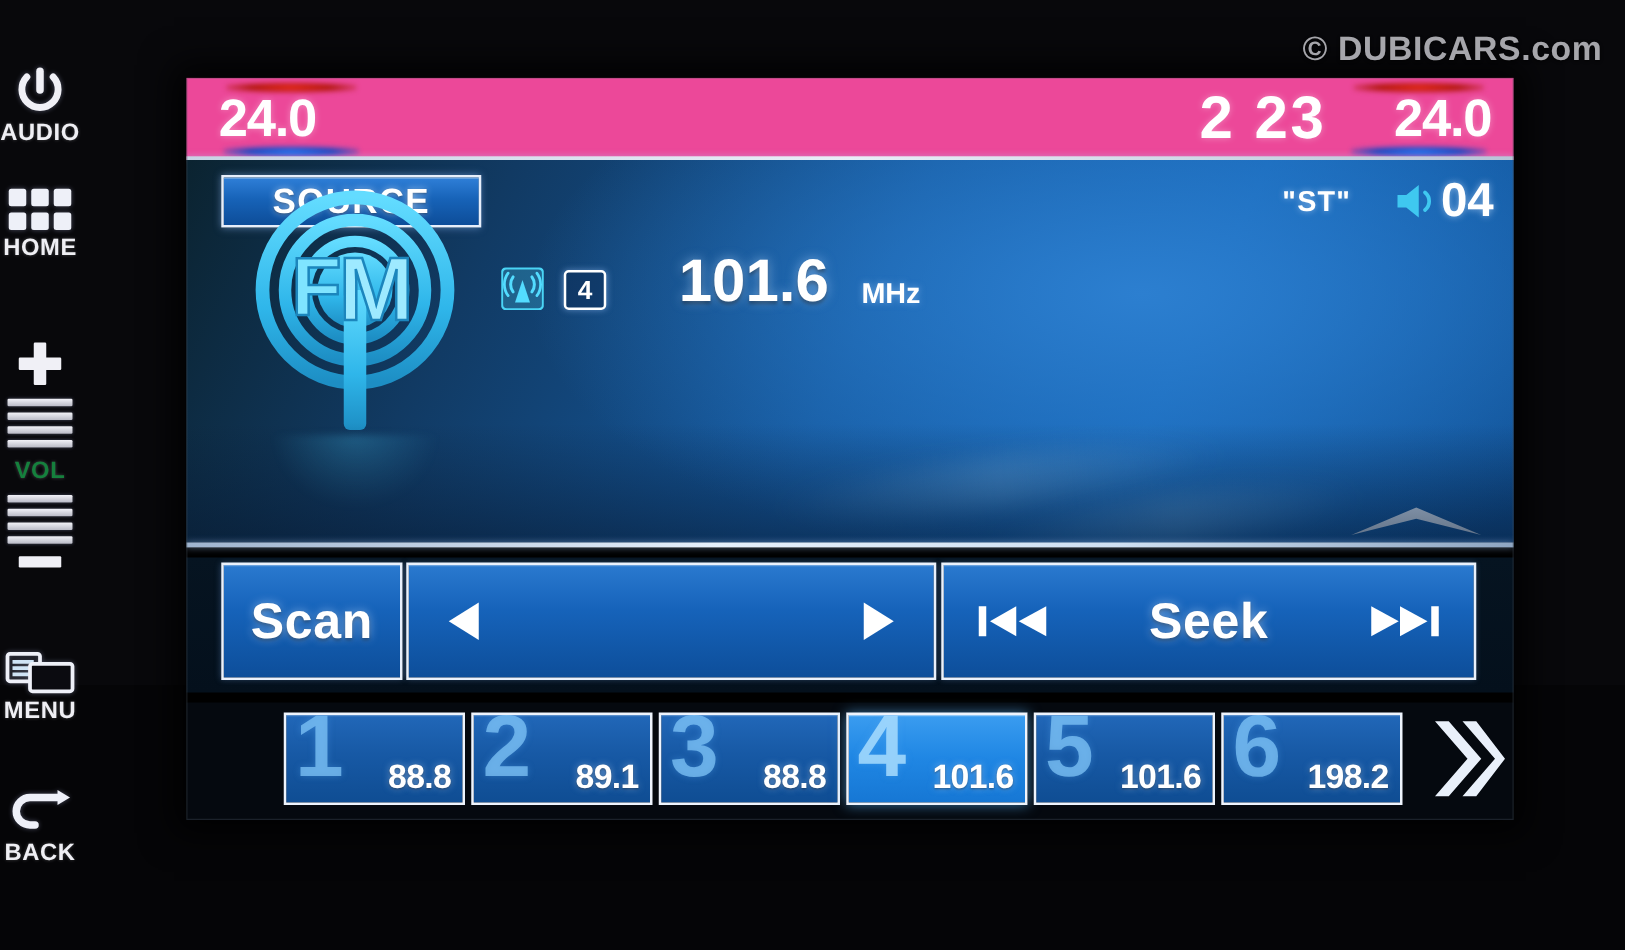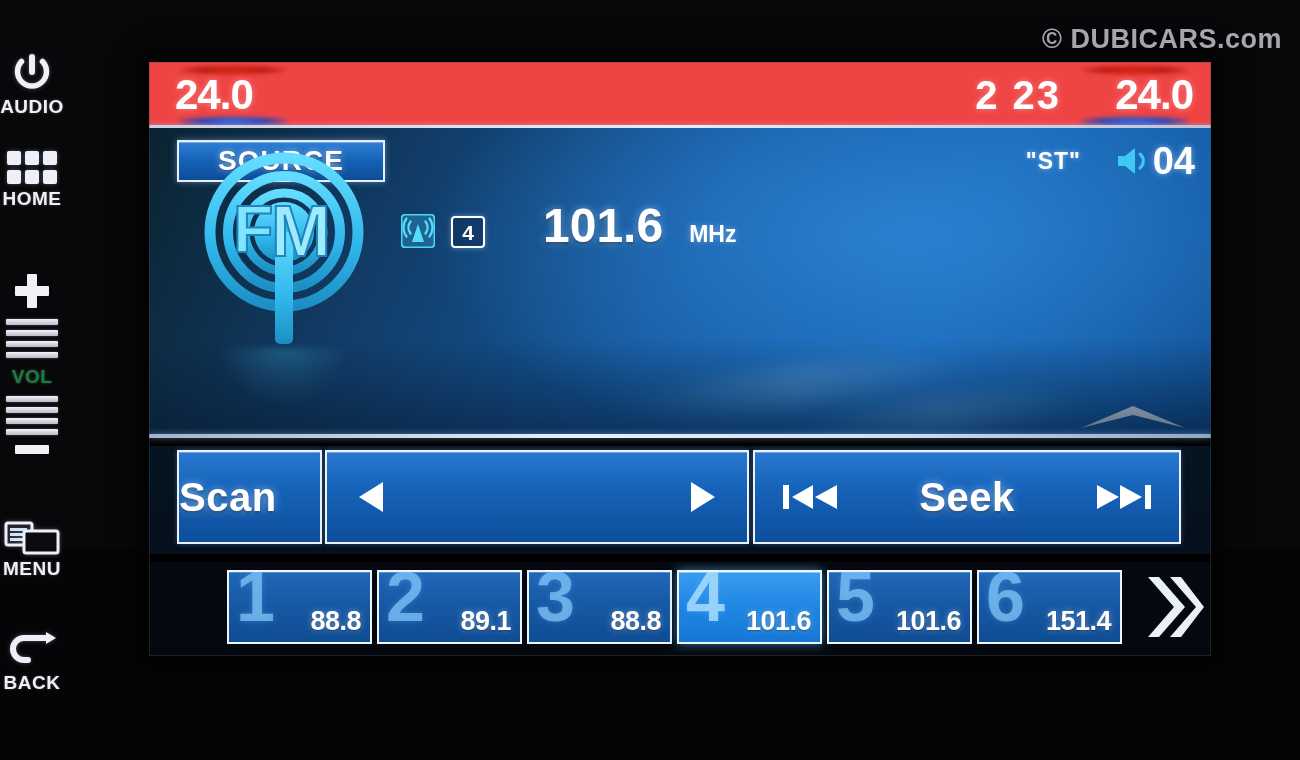--- a/index.html
+++ b/index.html
@@ -64,21 +64,21 @@
   
   .lcd{
     position:absolute; left:149px; top:62px; width:1062px; height:594px;
     background:#000;
     overflow:hidden;
   }
 
   
   .statusbar{
     position:absolute; left:0; top:0; width:100%; height:66px;
-    background:#ef4444;
+    background:#ec4899;
     color:#fff;
   }
   .statusbar .line{
     position:absolute; left:0; bottom:0; width:100%; height:3px;
     background:linear-gradient(90deg,#c8d2e4 0%, #e8eef8 50%, #b8c4d8 100%);
     box-shadow:0 0 5px rgba(180,200,255,.55);
   }
   .temp{
     position:absolute; top:4px; width:116px; height:58px;
   }
@@ -96,21 +96,21 @@
   }
   .temp .tval{
     position:absolute; left:0; top:5px; width:100%;
     font-size:42px; font-weight:bold; letter-spacing:-1px; color:#fff;
     text-align:left; line-height:48px;
     text-shadow:0 0 6px rgba(255,255,255,.35);
   }
   .temp-right .tval{ text-align:right; }
   .clock{
     position:absolute; right:150px; top:9px;
-    font-size:40px; font-weight:bold; color:#fff; letter-spacing:2px;
+    font-size:48px; font-weight:bold; color:#fff; letter-spacing:2px;
     line-height:48px;
     text-shadow:0 0 6px rgba(255,255,255,.35);
   }
 
   
   .display{
     position:absolute; left:0; top:66px; width:100%; height:306px;
     background:
       radial-gradient(ellipse 700px 320px at 72% 35%, #2c7fd0 0%, rgba(30,100,180,0) 70%),
       linear-gradient(115deg, #0b2330 0%, #113a63 22%, #14579c 50%, #1363b4 72%, #0e4c8e 100%);
@@ -201,21 +201,21 @@
   
   .controls{
     position:absolute; left:0; top:384px; width:100%; height:108px;
     background:linear-gradient(180deg,#061421 0%, #04101c 100%);
   }
   .ctl{
     position:absolute; top:4px; height:94px;
     background:linear-gradient(180deg,#2a79cf 0%, #1663ba 40%, #0d4e9a 100%);
     border:2px solid #eaf1fc;
     box-shadow:inset 0 1px 0 rgba(255,255,255,.3), 0 0 5px rgba(120,170,240,.35);
-    display:flex; align-items:center; justify-content:flex-start;
+    display:flex; align-items:center; justify-content:center;
     color:#fff; overflow:hidden;
   }
   .ctl .ctl-label{
     font-size:40px; font-weight:bold; letter-spacing:.5px;
     text-shadow:0 0 8px rgba(190,220,255,.6), 0 2px 3px rgba(0,0,0,.45);
   }
   .ctl-scan{ left:28px;  width:145px; }
   .ctl-tune{ left:176px; width:424px; justify-content:space-between; padding:0 26px; }
   .ctl-seek{ left:604px; width:428px; justify-content:space-between; padding:0 24px;gap:21px; }
 
@@ -469,21 +469,21 @@
       <div class="preset active" id="p3" style="left:528px">
         <div class="pnum">4</div>
         <div class="pfreq">101.6</div>
       </div>
       <div class="preset" id="p4" style="left:678px">
         <div class="pnum">5</div>
         <div class="pfreq">101.6</div>
       </div>
       <div class="preset" id="p5" style="left:828px">
         <div class="pnum">6</div>
-        <div class="pfreq">151.4</div>
+        <div class="pfreq">198.2</div>
       </div>
 
       <div class="preset-next">
         <svg width="62" height="68" viewBox="0 0 62 68">
           <path d="M6 4 L32 34 L6 64 L17 64 L43 34 L17 4 Z" fill="#e9f0fa"></path>
           <path d="M28 4 L54 34 L28 64 L39 64 L62 34 L39 4 Z" fill="#e9f0fa"></path>
         </svg>
       </div>
     </div>
   </div>

